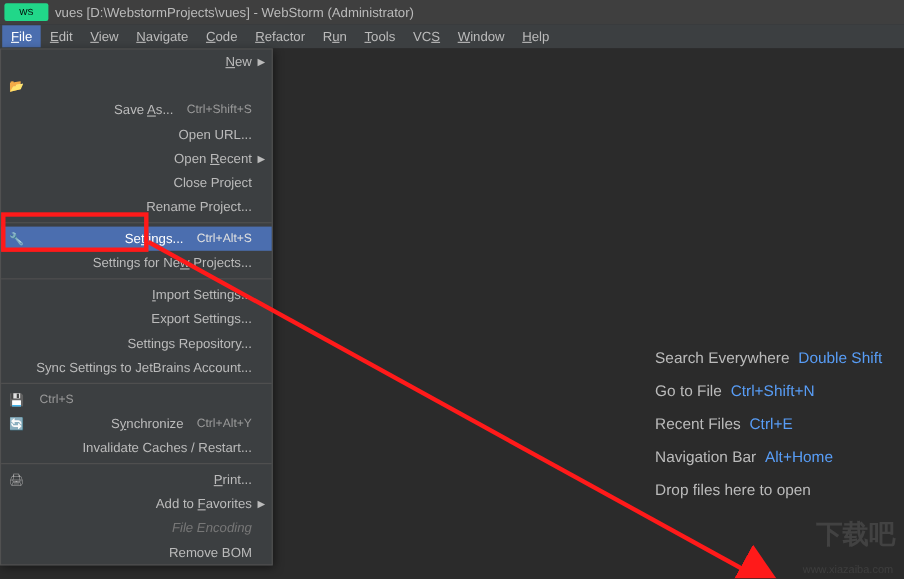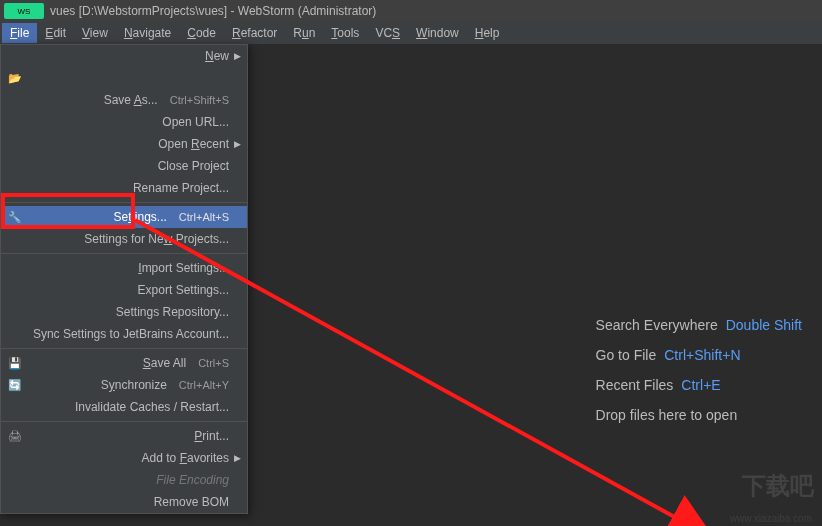--- a/index.html
+++ b/index.html
@@ -115,21 +115,20 @@
     <span class="menu-icon"></span>
     <span class="menu-label">Settings Repository...</span>
   </div>
   <div class="menu-item">
     <span class="menu-icon"></span>
     <span class="menu-label">Sync Settings to JetBrains Account...</span>
   </div>
   <div class="menu-sep"></div>
   <div class="menu-item">
     <span class="menu-icon">💾</span>
-    <span class="menu-label"><span class="mn">S</span>ave All</span>
     <span class="menu-shortcut">Ctrl+S</span>
   </div>
   <div class="menu-item">
     <span class="menu-icon">🔄</span>
     <span class="menu-label">S<span class="mn">y</span>nchronize</span>
     <span class="menu-shortcut">Ctrl+Alt+Y</span>
   </div>
   <div class="menu-item">
     <span class="menu-icon"></span>
     <span class="menu-label">Invalidate Caches / Restart...</span>
@@ -163,17 +162,18 @@
       <path d="M0,0 L12,6 L0,12 Z" fill="#ff1a1a"></path>
     </marker>
   </defs>
   <line x1="135" y1="220" x2="680" y2="520" stroke="#ff1a1a" stroke-width="4" marker-end="url(#ah)"></line>
 </svg>
 
 <div class="welcome">
   <div class="wrow"><span>Search Everywhere</span><span class="wkey">Double Shift</span></div>
   <div class="wrow"><span>Go to File</span><span class="wkey">Ctrl+Shift+N</span></div>
   <div class="wrow"><span>Recent Files</span><span class="wkey">Ctrl+E</span></div>
+  <div class="wrow"><span>Navigation Bar</span><span class="wkey">Alt+Home</span></div>
   <div class="wrow">Drop files here to open</div>
 </div>
 
 <div class="watermark">下载吧</div>
 <div class="watermark-url">www.xiazaiba.com</div>
 
 </body></html>

